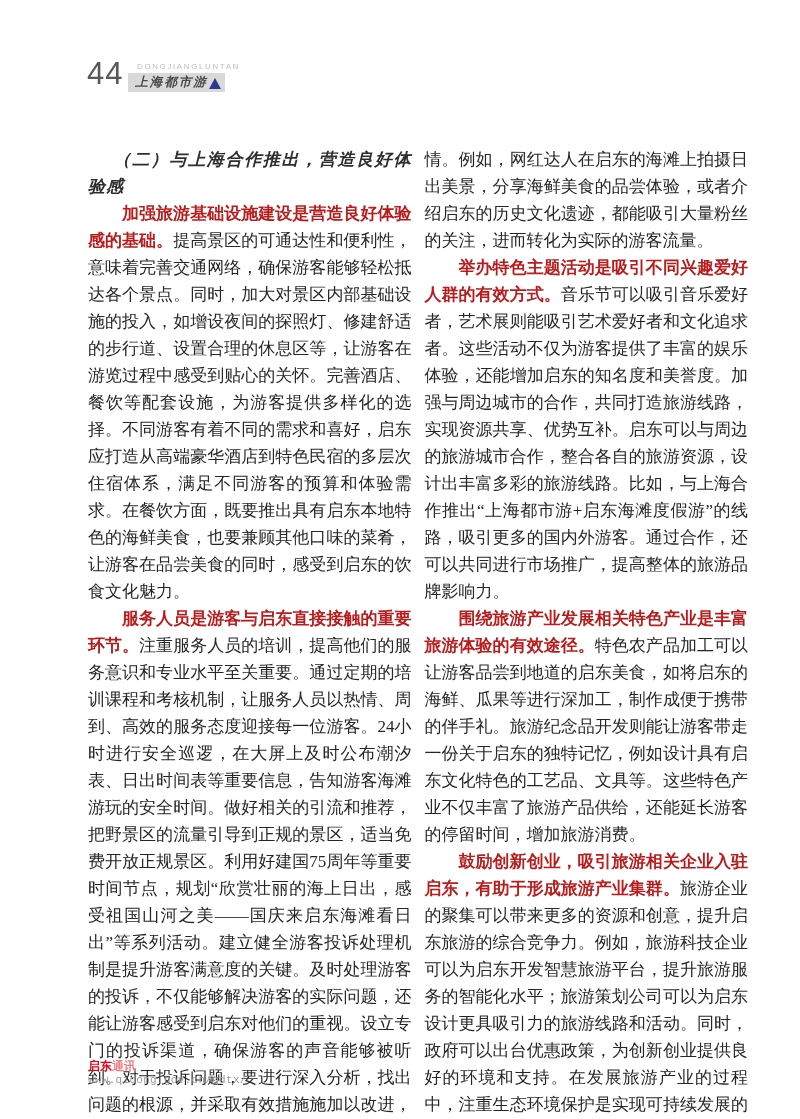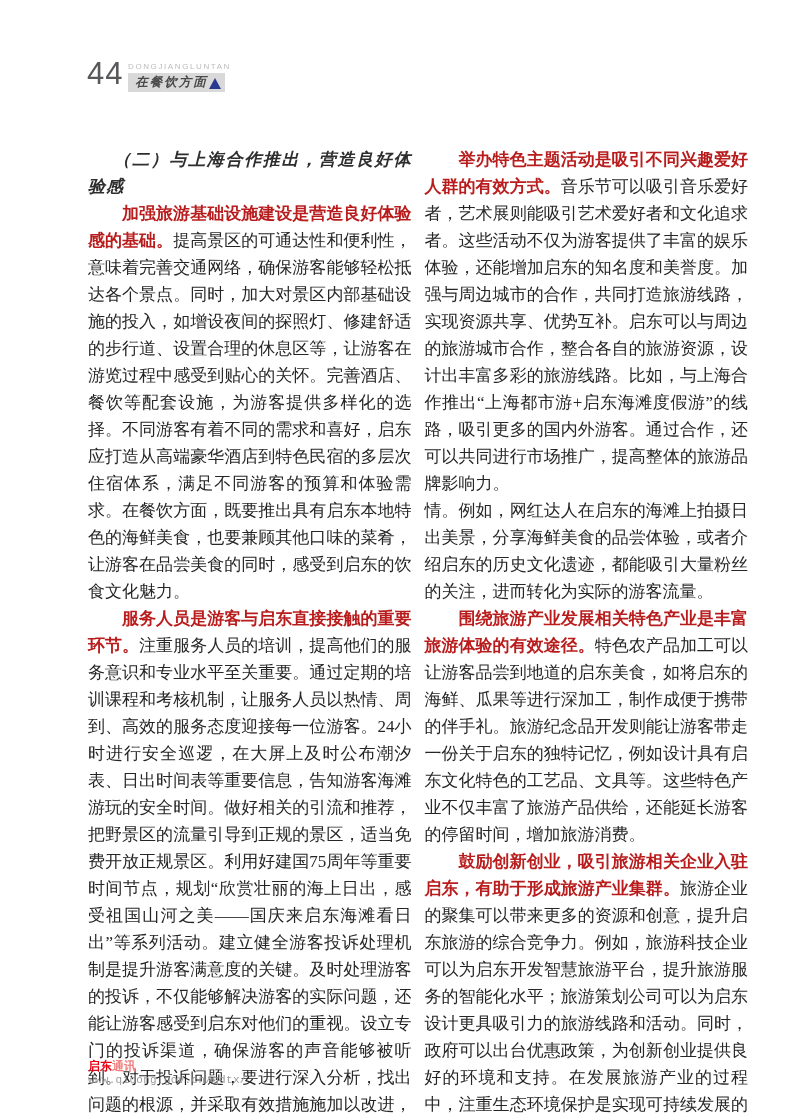--- a/index.html
+++ b/index.html
@@ -4,21 +4,21 @@
 <style>
   html,body{margin:0;padding:0;background:#ffffff;}
   .page{position:relative;width:800px;height:1119px;background:#ffffff;overflow:hidden;
         font-family:"Liberation Serif","DejaVu Serif",serif;color:#262626;}
 
   
   .pagenum{position:absolute;left:87px;top:57px;font-family:"Liberation Sans","DejaVu Sans",sans-serif;
            font-size:31px;line-height:34px;color:#58595b;letter-spacing:1px;}
   .masthead{position:absolute;left:128px;top:62px;}
   .masthead-en{font-family:"Liberation Sans","DejaVu Sans",sans-serif;font-size:8px;
-               letter-spacing:1.6px;color:#bcbcbc;margin-left:0;margin-bottom:2px;}
+               letter-spacing:1.6px;color:#bcbcbc;margin-left:9px;margin-bottom:2px;}
   .masthead-box{position:relative;width:97px;height:19px;background:#d9d9d9;
                 display:flex;align-items:center;justify-content:center;}
   .masthead-box .title{font-size:12.5px;font-weight:bold;font-style:italic;color:#4a4a4a;
                        letter-spacing:2px;padding-right:10px;}
   .tri{position:absolute;right:4px;bottom:3px;width:0;height:0;
        border-left:6px solid transparent;border-right:6px solid transparent;
        border-bottom:11px solid #2b3990;}
 
   
   .columns{position:absolute;left:88px;top:146px;width:660px;display:flex;gap:13px;}
@@ -40,34 +40,34 @@
 </head>
 <body>
 
 <div class="page">
 
   <div class="pagenum">44</div>
 
   <div class="masthead">
     <div class="masthead-en">DONGJIANGLUNTAN</div>
     <div class="masthead-box">
-      <span class="title">在餐饮方面</span>
+      <span class="title">上海都市游</span>
       <span class="tri"></span>
     </div>
   </div>
 
   <div class="columns">
     <section class="col" id="col-left">
         <p class="h">（二）与上海合作推出，营造良好体验感</p>
         <p class="p"><b class="lead">加强旅游基础设施建设是营造良好体验感的基础。</b>提高景区的可通达性和便利性，意味着完善交通网络，确保游客能够轻松抵达各个景点。同时，加大对景区内部基础设施的投入，如增设夜间的探照灯、修建舒适的步行道、设置合理的休息区等，让游客在游览过程中感受到贴心的关怀。完善酒店、餐饮等配套设施，为游客提供多样化的选择。不同游客有着不同的需求和喜好，启东应打造从高端豪华酒店到特色民宿的多层次住宿体系，满足不同游客的预算和体验需求。在餐饮方面，既要推出具有启东本地特色的海鲜美食，也要兼顾其他口味的菜肴，让游客在品尝美食的同时，感受到启东的饮食文化魅力。</p>
         <p class="p"><b class="lead">服务人员是游客与启东直接接触的重要环节。</b>注重服务人员的培训，提高他们的服务意识和专业水平至关重要。通过定期的培训课程和考核机制，让服务人员以热情、周到、高效的服务态度迎接每一位游客。24小时进行安全巡逻，在大屏上及时公布潮汐表、日出时间表等重要信息，告知游客海滩游玩的安全时间。做好相关的引流和推荐，把野景区的流量引导到正规的景区，适当免费开放正规景区。利用好建国75周年等重要时间节点，规划“欣赏壮丽的海上日出，感受祖国山河之美——国庆来启东海滩看日出”等系列活动。建立健全游客投诉处理机制是提升游客满意度的关键。及时处理游客的投诉，不仅能够解决游客的实际问题，还能让游客感受到启东对他们的重视。设立专门的投诉渠道，确保游客的声音能够被听到。对于投诉问题，要进行深入分析，找出问题的根源，并采取有效措施施加以改进，以不断提升服务品质。</p>
       </section>
     <section class="col" id="col-right">
+        <p class="p noindent">情。例如，网红达人在启东的海滩上拍摄日出美景，分享海鲜美食的品尝体验，或者介绍启东的历史文化遗迹，都能吸引大量粉丝的关注，进而转化为实际的游客流量。</p>
         <p class="p"><b class="lead">举办特色主题活动是吸引不同兴趣爱好人群的有效方式。</b>音乐节可以吸引音乐爱好者，艺术展则能吸引艺术爱好者和文化追求者。这些活动不仅为游客提供了丰富的娱乐体验，还能增加启东的知名度和美誉度。加强与周边城市的合作，共同打造旅游线路，实现资源共享、优势互补。启东可以与周边的旅游城市合作，整合各自的旅游资源，设计出丰富多彩的旅游线路。比如，与上海合作推出“上海都市游+启东海滩度假游”的线路，吸引更多的国内外游客。通过合作，还可以共同进行市场推广，提高整体的旅游品牌影响力。</p>
-        <p class="p noindent">情。例如，网红达人在启东的海滩上拍摄日出美景，分享海鲜美食的品尝体验，或者介绍启东的历史文化遗迹，都能吸引大量粉丝的关注，进而转化为实际的游客流量。</p>
         <p class="p"><b class="lead">围绕旅游产业发展相关特色产业是丰富旅游体验的有效途径。</b>特色农产品加工可以让游客品尝到地道的启东美食，如将启东的海鲜、瓜果等进行深加工，制作成便于携带的伴手礼。旅游纪念品开发则能让游客带走一份关于启东的独特记忆，例如设计具有启东文化特色的工艺品、文具等。这些特色产业不仅丰富了旅游产品供给，还能延长游客的停留时间，增加旅游消费。</p>
         <p class="p"><b class="lead">鼓励创新创业，吸引旅游相关企业入驻启东，有助于形成旅游产业集群。</b>旅游企业的聚集可以带来更多的资源和创意，提升启东旅游的综合竞争力。例如，旅游科技企业可以为启东开发智慧旅游平台，提升旅游服务的智能化水平；旅游策划公司可以为启东设计更具吸引力的旅游线路和活动。同时，政府可以出台优惠政策，为创新创业提供良好的环境和支持。在发展旅游产业的过程中，注重生态环境保护是实现可持续发展的根本。启东的美丽自然景观是旅游产业的核心资源，必须加以保护。加强对海滩、河流、湿地等生态环境的保护和治理，推广绿色旅游理念，引导游客文明旅游。只有这样，才能让启东的美丽得以长久留存，吸引更多的游客前来观光旅游。</p>
       </section>
   </div>
 
   <div class="pfooter">
     <div class="brand"><span class="b1">启东</span><span class="b2">通讯</span></div>
     <div class="url">www.qidong.gov.cn/qdtx/</div>
   </div>
 

